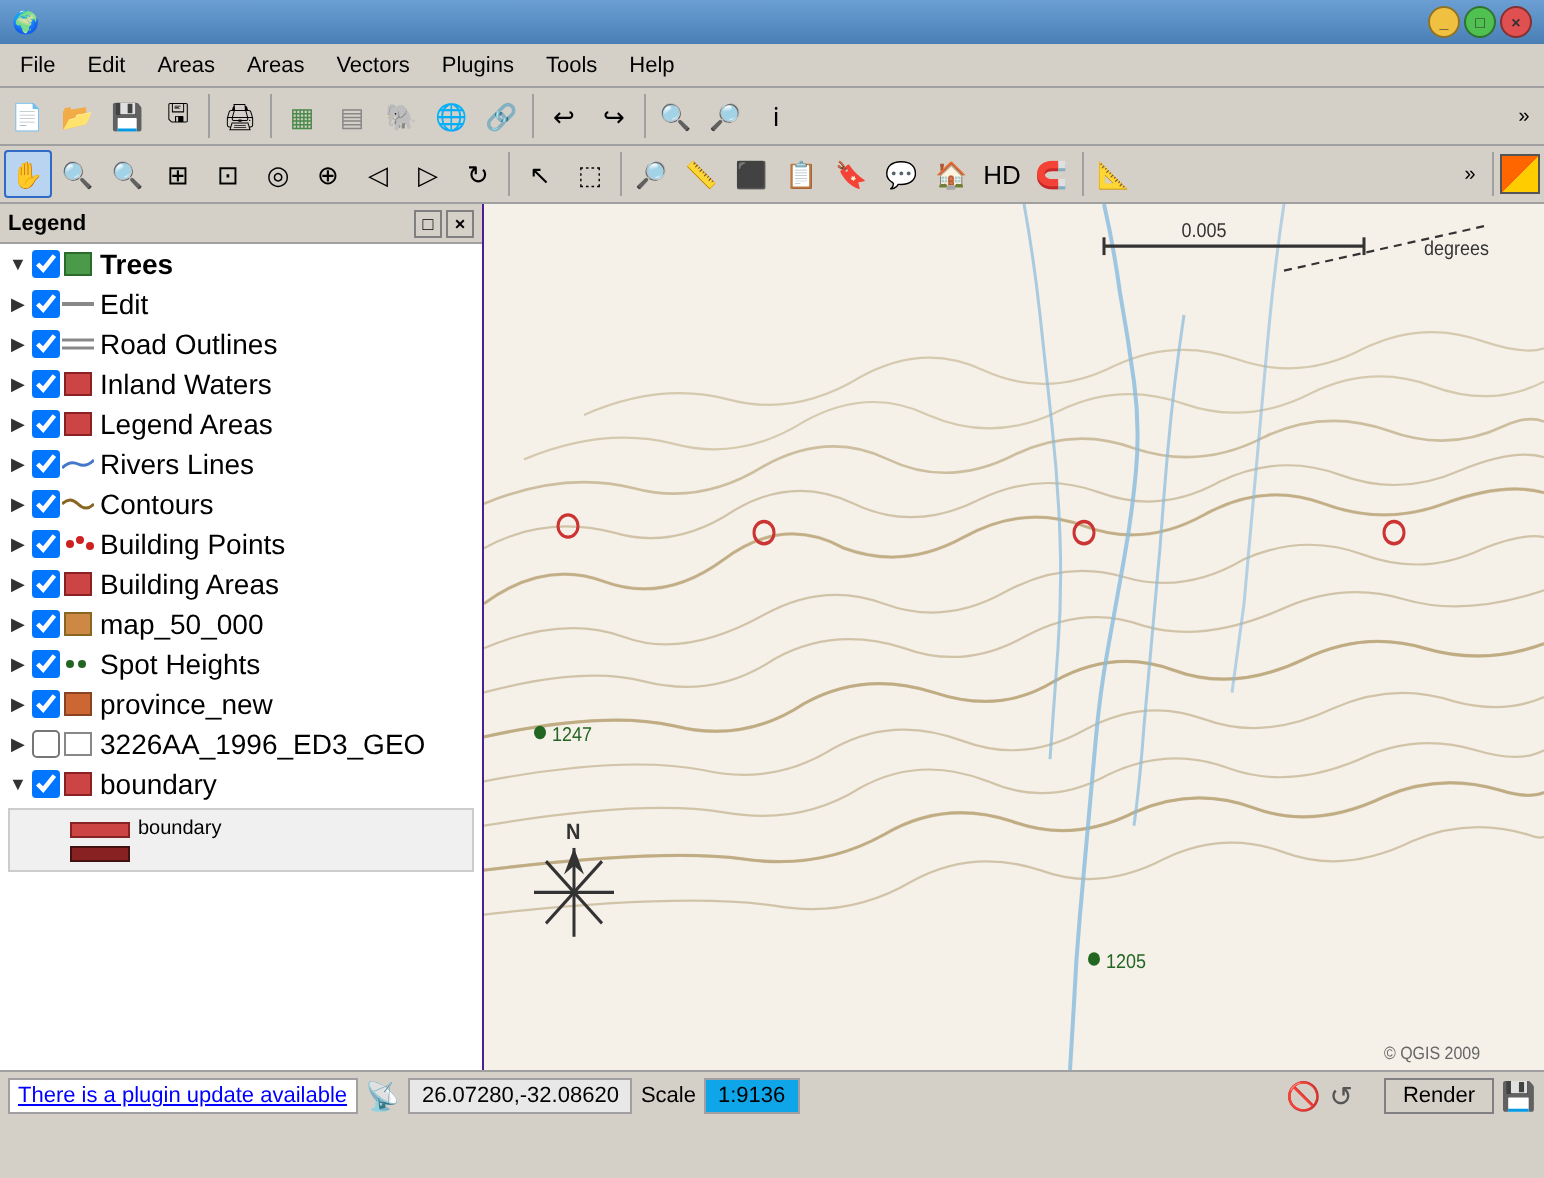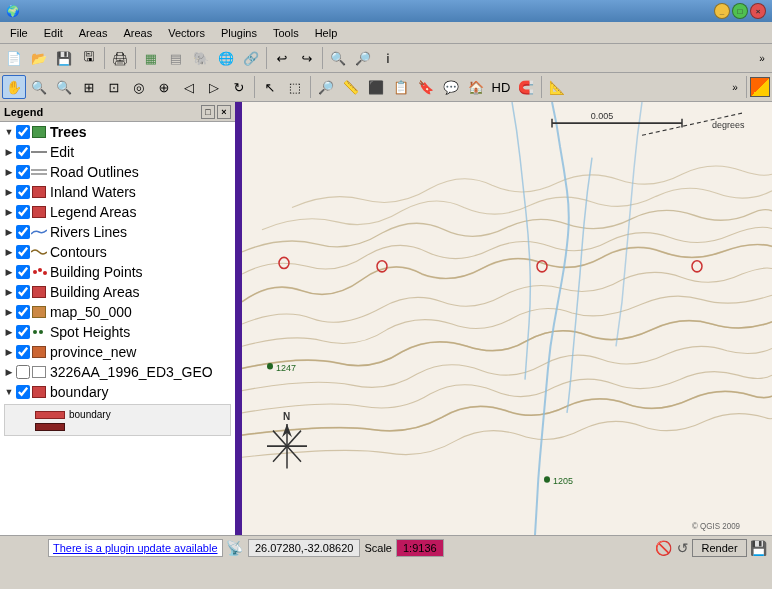--- a/index.html
+++ b/index.html
@@ -22,21 +22,21 @@
     .toolbar-area { background: #d4d0c8; border-bottom: 1px solid #a0a0a0; }
     .toolbar-row { display: flex; align-items: center; padding: 2px 2px; gap: 1px; min-height: 28px; }
     .toolbar-sep { width: 1px; height: 22px; background: #a0a0a0; margin: 0 2px; }
     .tb-btn { width: 24px; height: 24px; background: #d4d0c8; border: 1px solid transparent; cursor: pointer; display: flex; align-items: center; justify-content: center; font-size: 13px; border-radius: 2px; }
     .tb-btn.active { background: #b8d4f0; border: 1px solid #316ac5; }
     
     
     .main-area { display: flex; height: calc(589px - 22px - 22px - 29px - 29px - 29px - 25px); }
     
     
-    .legend-panel { width: 242px; background: #d4d0c8; border-right: 7px solid #4c1d95; display: flex; flex-direction: column; flex-shrink: 0; }
+    .legend-panel { width: 242px; background: #d4d0c8; border-right: 1px solid #4c1d95; display: flex; flex-direction: column; flex-shrink: 0; }
     .legend-header { background: #d4d0c8; padding: 2px 4px; font-size: 11px; font-weight: bold; border-bottom: 1px solid #a0a0a0; display: flex; justify-content: space-between; align-items: center; height: 20px; }
     .legend-header-controls { display: flex; gap: 2px; }
     .legend-ctrl-btn { width: 14px; height: 14px; background: #d4d0c8; border: 1px solid #808080; cursor: pointer; display: flex; align-items: center; justify-content: center; font-size: 9px; }
     .legend-content { overflow-y: auto; flex: 1; background: white; }
     .legend-item { display: flex; align-items: center; padding: 1px 2px; cursor: pointer; font-size: 11px; height: 20px; }
     .legend-expand { width: 14px; height: 14px; display: flex; align-items: center; justify-content: center; font-size: 9px; cursor: pointer; color: #333; flex-shrink: 0; }
     .legend-check { width: 14px; height: 14px; flex-shrink: 0; }
     .legend-icon { width: 18px; height: 16px; flex-shrink: 0; display: flex; align-items: center; justify-content: center; }
     .legend-label { font-size: 14px; margin-left: 2px; }
     
@@ -45,25 +45,25 @@
     .icon-poly-red { width: 14px; height: 12px; background: #cc4444; border: 1px solid #882222; }
     .icon-poly-brown { width: 14px; height: 12px; background: #cc8844; border: 1px solid #886622; }
     .icon-poly-empty { width: 14px; height: 12px; background: white; border: 1px solid #888; }
     .icon-poly-orange { width: 14px; height: 12px; background: #cc6633; border: 1px solid #884422; }
     
     
     .map-area { flex: 1; background: #f5f0e8; position: relative; overflow: hidden; }
     
     
     .status-bar { background: #d4d0c8; height: 25px; display: flex; align-items: center; border-top: 1px solid #a0a0a0; padding: 0 4px; gap: 4px; font-size: 11px; }
-    .status-link { color: blue; text-decoration: underline; cursor: pointer; padding: 2px 4px; background: white; border: 1px solid #a0a0a0; margin-left: 44px; }
+    .status-link { color: blue; text-decoration: underline; cursor: pointer; padding: 2px 4px; background: white; border: 1px solid #a0a0a0; }
     .status-coords { background: #e8e8e8; border: 1px solid #a0a0a0; padding: 2px 6px; }
-    .status-scale-val { background: #be185d; border: 1px solid #a0a0a0; padding: 2px 6px; }
+    .status-scale-val { background: #0ea5e9; border: 1px solid #a0a0a0; padding: 2px 6px; }
     .status-spacer { flex: 1; }
-    .render-btn { background: #d4d0c8; border: 1px solid #808080; padding: 2px 8px; cursor: pointer; }
+    .render-btn { background: #d4d0c8; border: 1px solid #808080; padding: 2px 8px; cursor: pointer; margin-left: 12px; }
     
     
     .map-svg { position: absolute; top: 0; left: 0; width: 100%; height: 100%; }
     
     .toolbar-overflow { margin-left: auto; width: 16px; height: 24px; display: flex; align-items: center; justify-content: center; cursor: pointer; font-size: 10px; }
 
     .colorbox { width: 20px; height: 20px; border: 1px solid #555; cursor: pointer; }
   </style>
 </head>
 <body>

